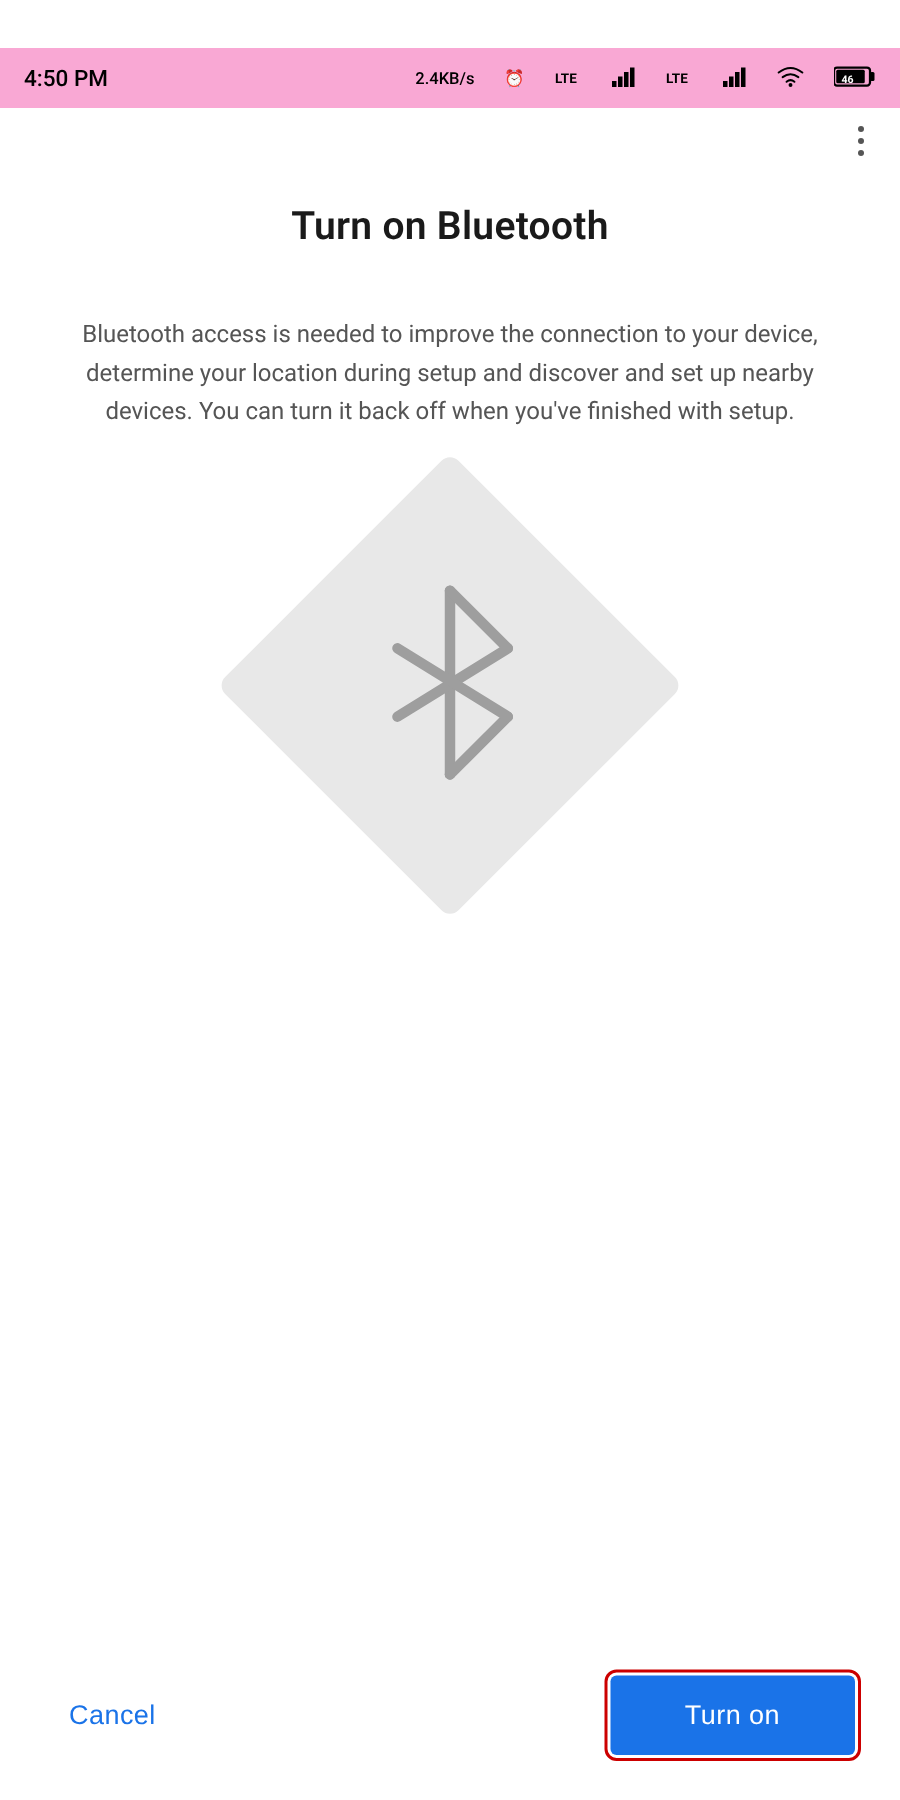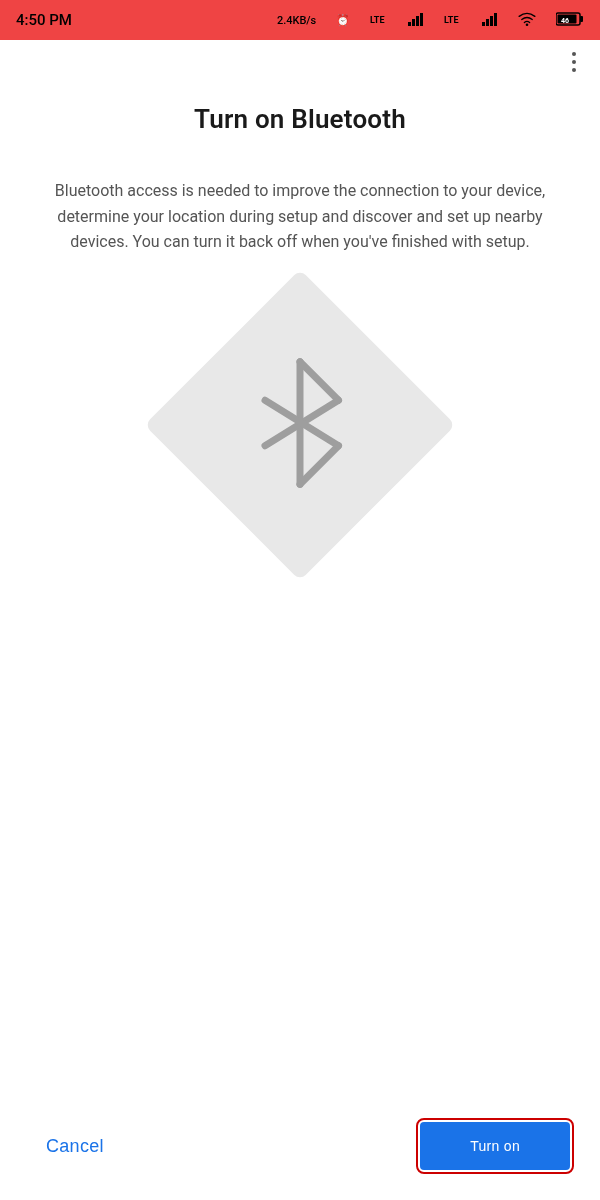--- a/index.html
+++ b/index.html
@@ -18,21 +18,22 @@
       overflow: hidden;
     }
 
     
     .status-bar {
       display: flex;
       justify-content: space-between;
       align-items: center;
       padding: 4px 16px 4px 16px;
       height: 40px;
-      background: #ef4444;
+      background: #f9a8d4;
+      margin-top: 32px;
     }
 
     .status-time {
       font-size: 15px;
       font-weight: 500;
       color: #000000;
     }
 
     .status-icons {
       display: flex;
@@ -134,21 +135,21 @@
       font-weight: 500;
       cursor: pointer;
       padding: 12px 16px;
       letter-spacing: 0.3px;
     }
 
     .turn-on-button {
       background-color: #1a73e8;
       border: none;
       color: #ffffff;
-      font-size: 14px;
+      font-size: 18px;
       font-weight: 500;
       cursor: pointer;
       padding: 16px 50px;
       border-radius: 4px;
       letter-spacing: 0.3px;
       outline: 2px solid #cc0000;
       outline-offset: 2px;
     }
 
     

